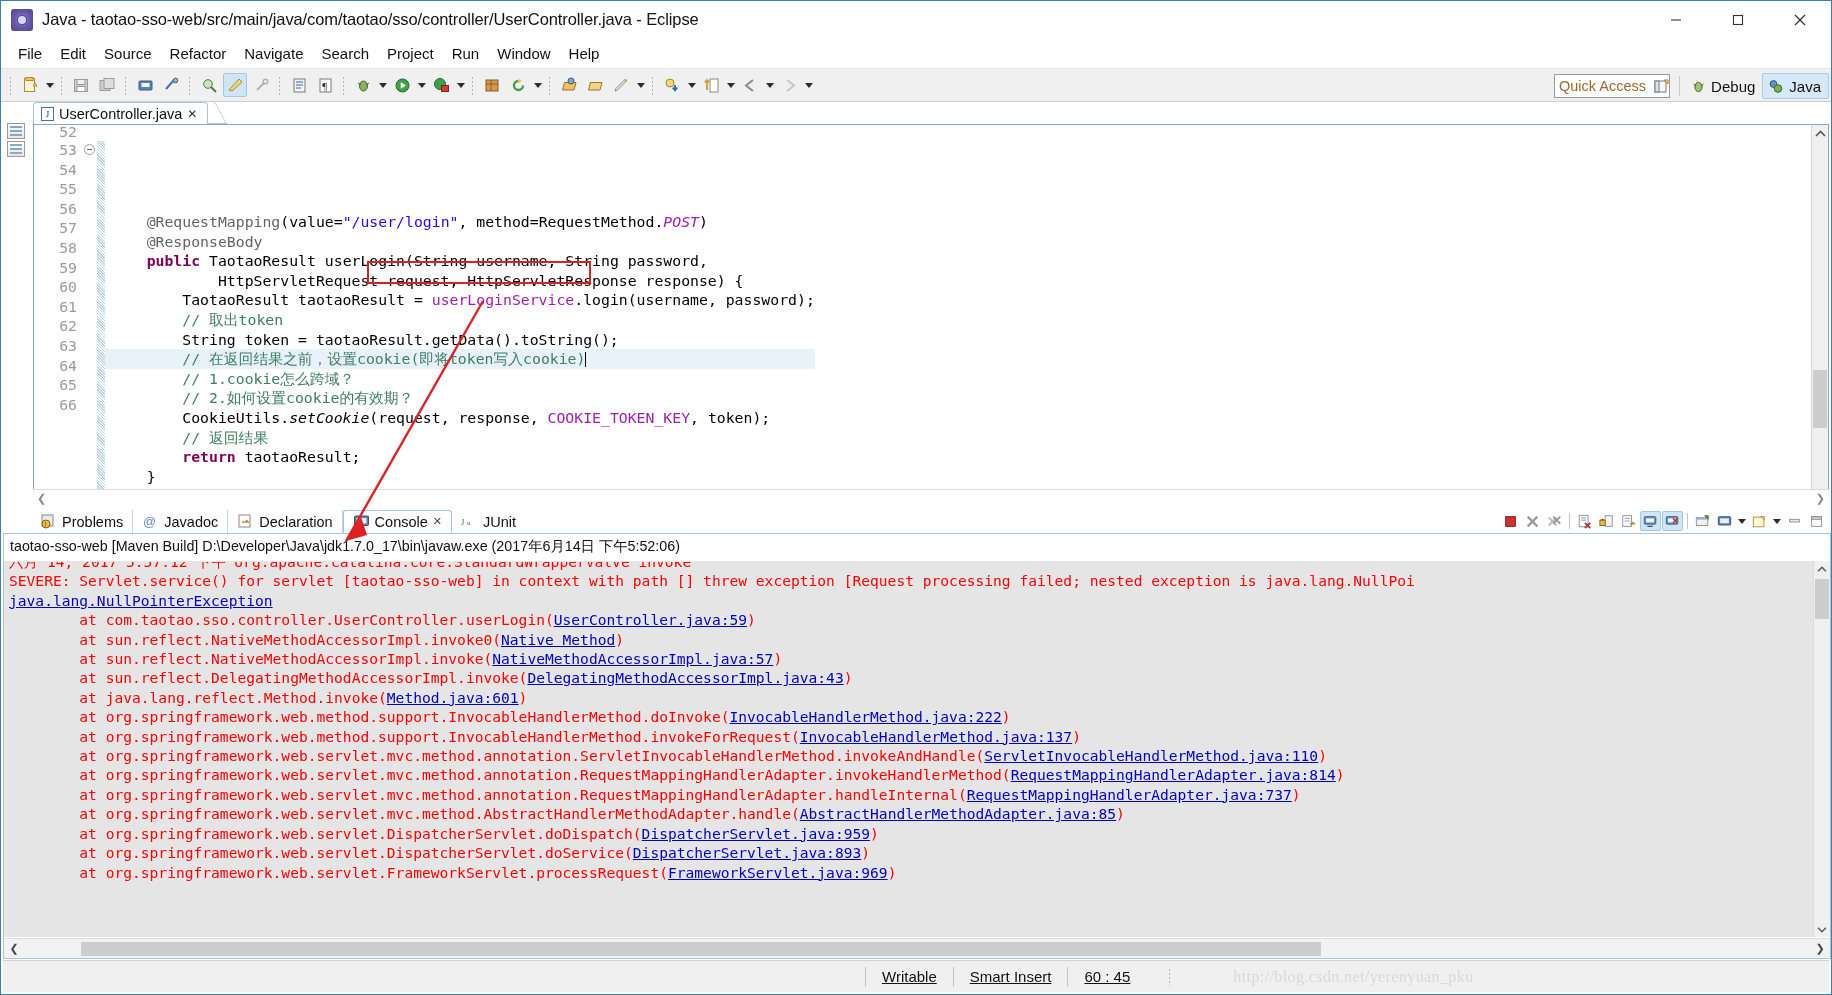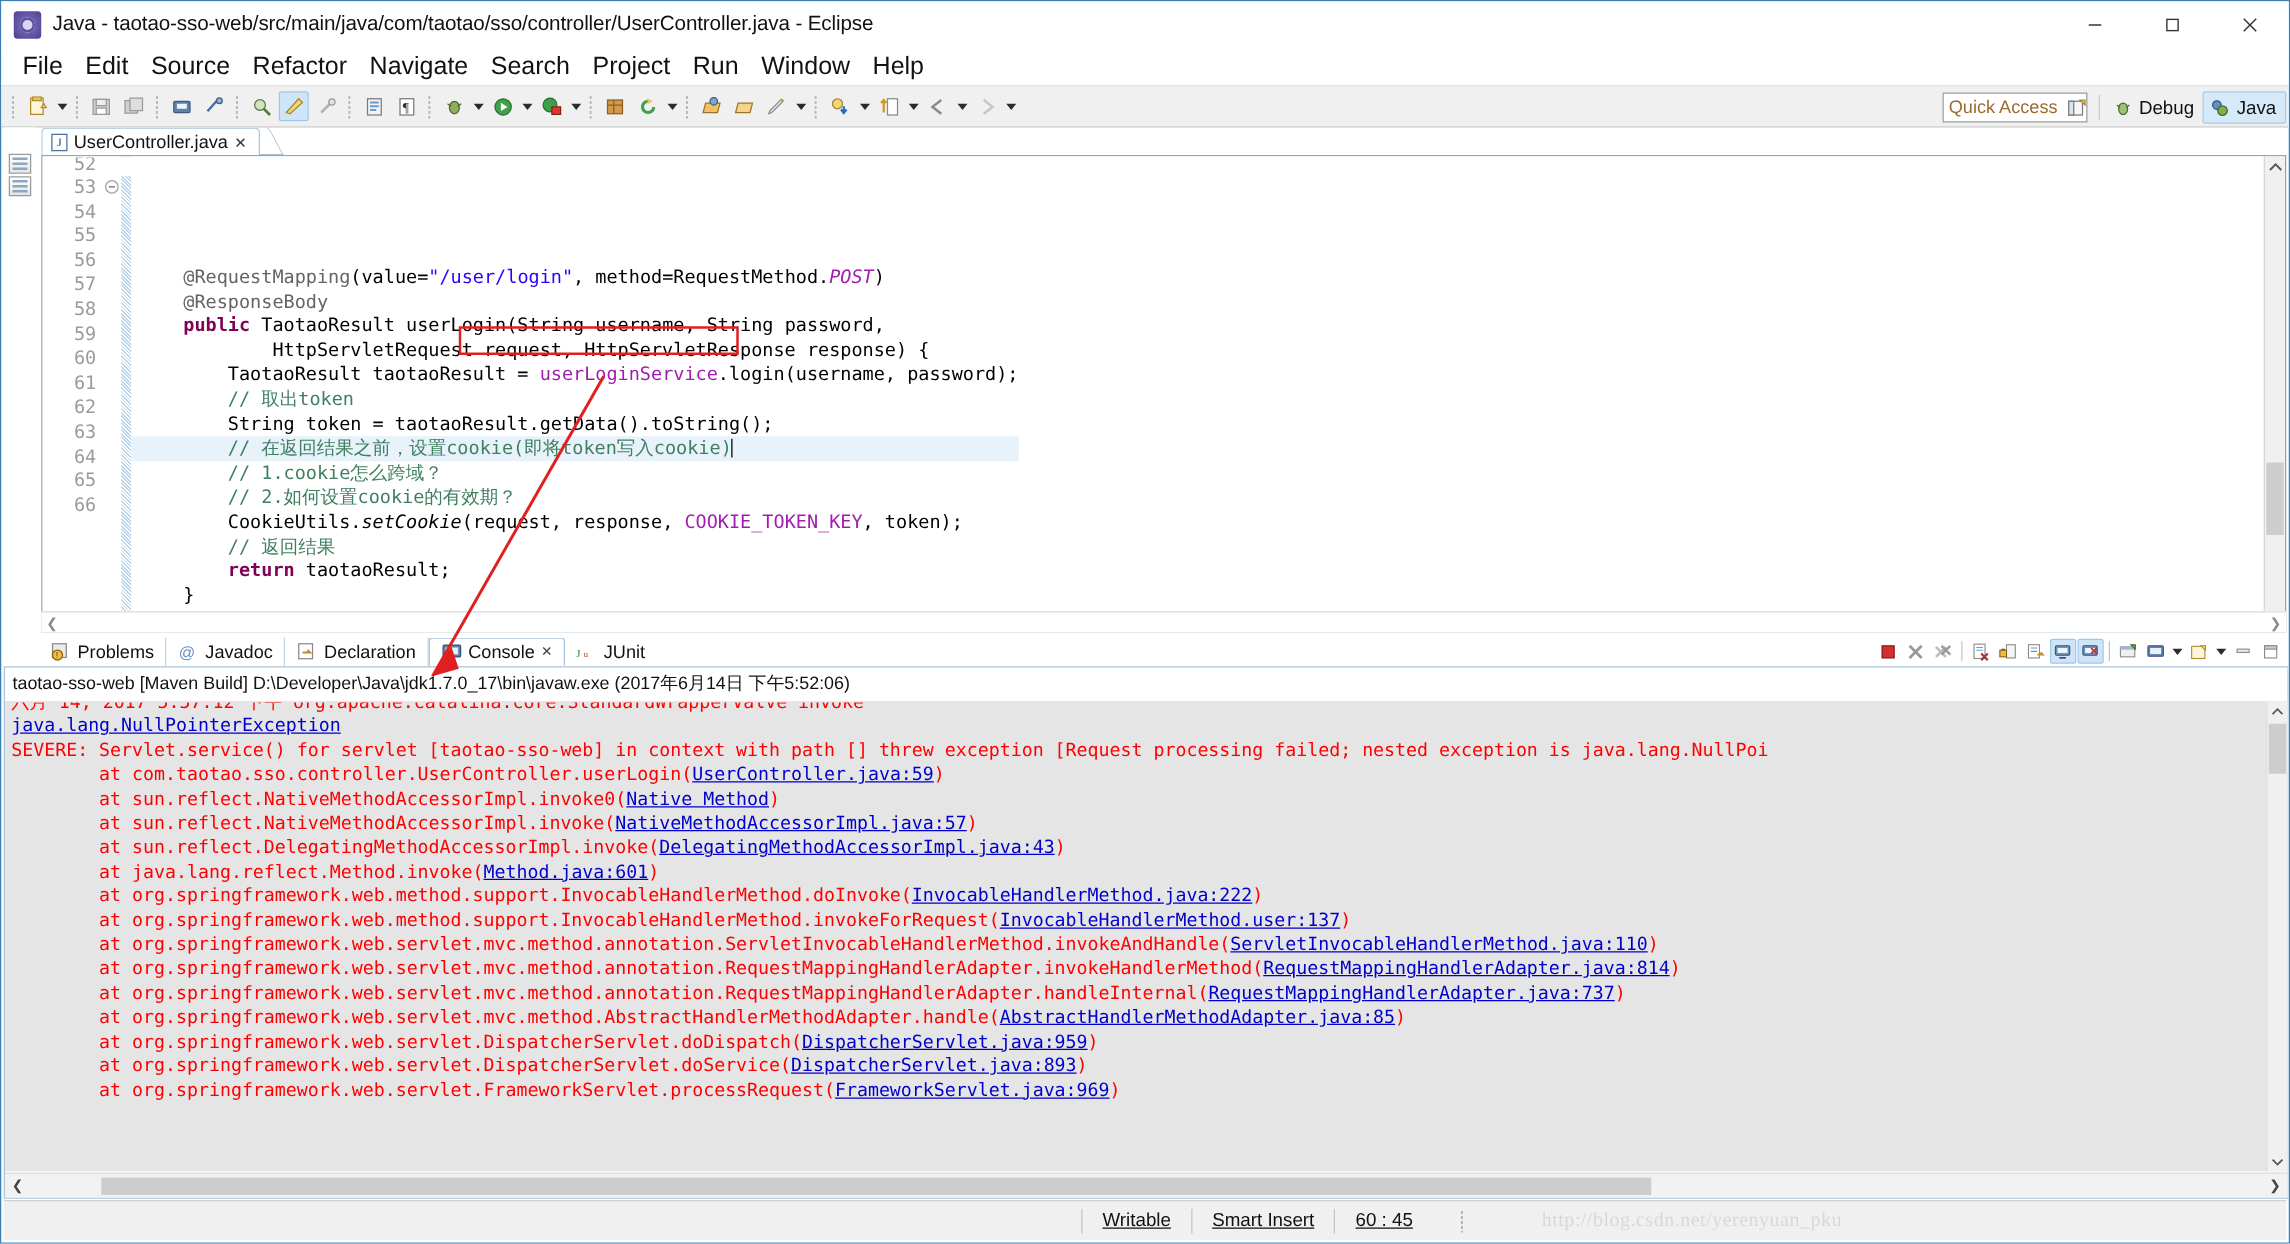--- a/index.html
+++ b/index.html
@@ -64,21 +64,21 @@
   }
   .win-btn svg { display: block; }
 
   
   .menubar {
     height: 29px;
     display: flex;
     align-items: center;
     padding-left: 8px;
     background: #ffffff;
-    font-size: 20px;
+    font-size: 15px;
     color: #111;
   }
   .menu-item {
     padding: 2px 9px;
     white-space: nowrap;
   }
 
   
   .toolbar {
     height: 34px;
@@ -981,29 +981,29 @@
             </svg>
         </div>
       </div>
     </div>
 
     <div class="console-frame">
       <div class="console-head">taotao-sso-web [Maven Build] D:\Developer\Java\jdk1.7.0_17\bin\javaw.exe (2017年6月14日 下午5:52:06)</div>
       <div class="console-body">
         <div id="console-lines" style="margin-top:-10px;">
             <div class="cline"><span>六月 14, 2017 5:57:12 下午 org.apache.catalina.core.StandardWrapperValve invoke</span></div>
+            <div class="cline"><span>SEVERE: Servlet.service() for servlet [taotao-sso-web] in context with path [] threw exception [Request processing failed; nested exception is java.lang.NullPoi</span></div>
             <div class="cline"><span class="lnk">java.lang.NullPointerException</span></div>
-            <div class="cline"><span>SEVERE: Servlet.service() for servlet [taotao-sso-web] in context with path [] threw exception [Request processing failed; nested exception is java.lang.NullPoi</span></div>
             <div class="cline"><span>        at com.taotao.sso.controller.UserController.userLogin(</span><span class="lnk">UserController.java:59</span><span>)</span></div>
             <div class="cline"><span>        at sun.reflect.NativeMethodAccessorImpl.invoke0(</span><span class="lnk">Native Method</span><span>)</span></div>
             <div class="cline"><span>        at sun.reflect.NativeMethodAccessorImpl.invoke(</span><span class="lnk">NativeMethodAccessorImpl.java:57</span><span>)</span></div>
             <div class="cline"><span>        at sun.reflect.DelegatingMethodAccessorImpl.invoke(</span><span class="lnk">DelegatingMethodAccessorImpl.java:43</span><span>)</span></div>
             <div class="cline"><span>        at java.lang.reflect.Method.invoke(</span><span class="lnk">Method.java:601</span><span>)</span></div>
             <div class="cline"><span>        at org.springframework.web.method.support.InvocableHandlerMethod.doInvoke(</span><span class="lnk">InvocableHandlerMethod.java:222</span><span>)</span></div>
-            <div class="cline"><span>        at org.springframework.web.method.support.InvocableHandlerMethod.invokeForRequest(</span><span class="lnk">InvocableHandlerMethod.user:137</span><span>)</span></div>
+            <div class="cline"><span>        at org.springframework.web.method.support.InvocableHandlerMethod.invokeForRequest(</span><span class="lnk">InvocableHandlerMethod.java:137</span><span>)</span></div>
             <div class="cline"><span>        at org.springframework.web.servlet.mvc.method.annotation.ServletInvocableHandlerMethod.invokeAndHandle(</span><span class="lnk">ServletInvocableHandlerMethod.java:110</span><span>)</span></div>
             <div class="cline"><span>        at org.springframework.web.servlet.mvc.method.annotation.RequestMappingHandlerAdapter.invokeHandlerMethod(</span><span class="lnk">RequestMappingHandlerAdapter.java:814</span><span>)</span></div>
             <div class="cline"><span>        at org.springframework.web.servlet.mvc.method.annotation.RequestMappingHandlerAdapter.handleInternal(</span><span class="lnk">RequestMappingHandlerAdapter.java:737</span><span>)</span></div>
             <div class="cline"><span>        at org.springframework.web.servlet.mvc.method.AbstractHandlerMethodAdapter.handle(</span><span class="lnk">AbstractHandlerMethodAdapter.java:85</span><span>)</span></div>
             <div class="cline"><span>        at org.springframework.web.servlet.DispatcherServlet.doDispatch(</span><span class="lnk">DispatcherServlet.java:959</span><span>)</span></div>
             <div class="cline"><span>        at org.springframework.web.servlet.DispatcherServlet.doService(</span><span class="lnk">DispatcherServlet.java:893</span><span>)</span></div>
             <div class="cline"><span>        at org.springframework.web.servlet.FrameworkServlet.processRequest(</span><span class="lnk">FrameworkServlet.java:969</span><span>)</span></div>
           </div>
       </div>
       <div class="console-vscroll">

